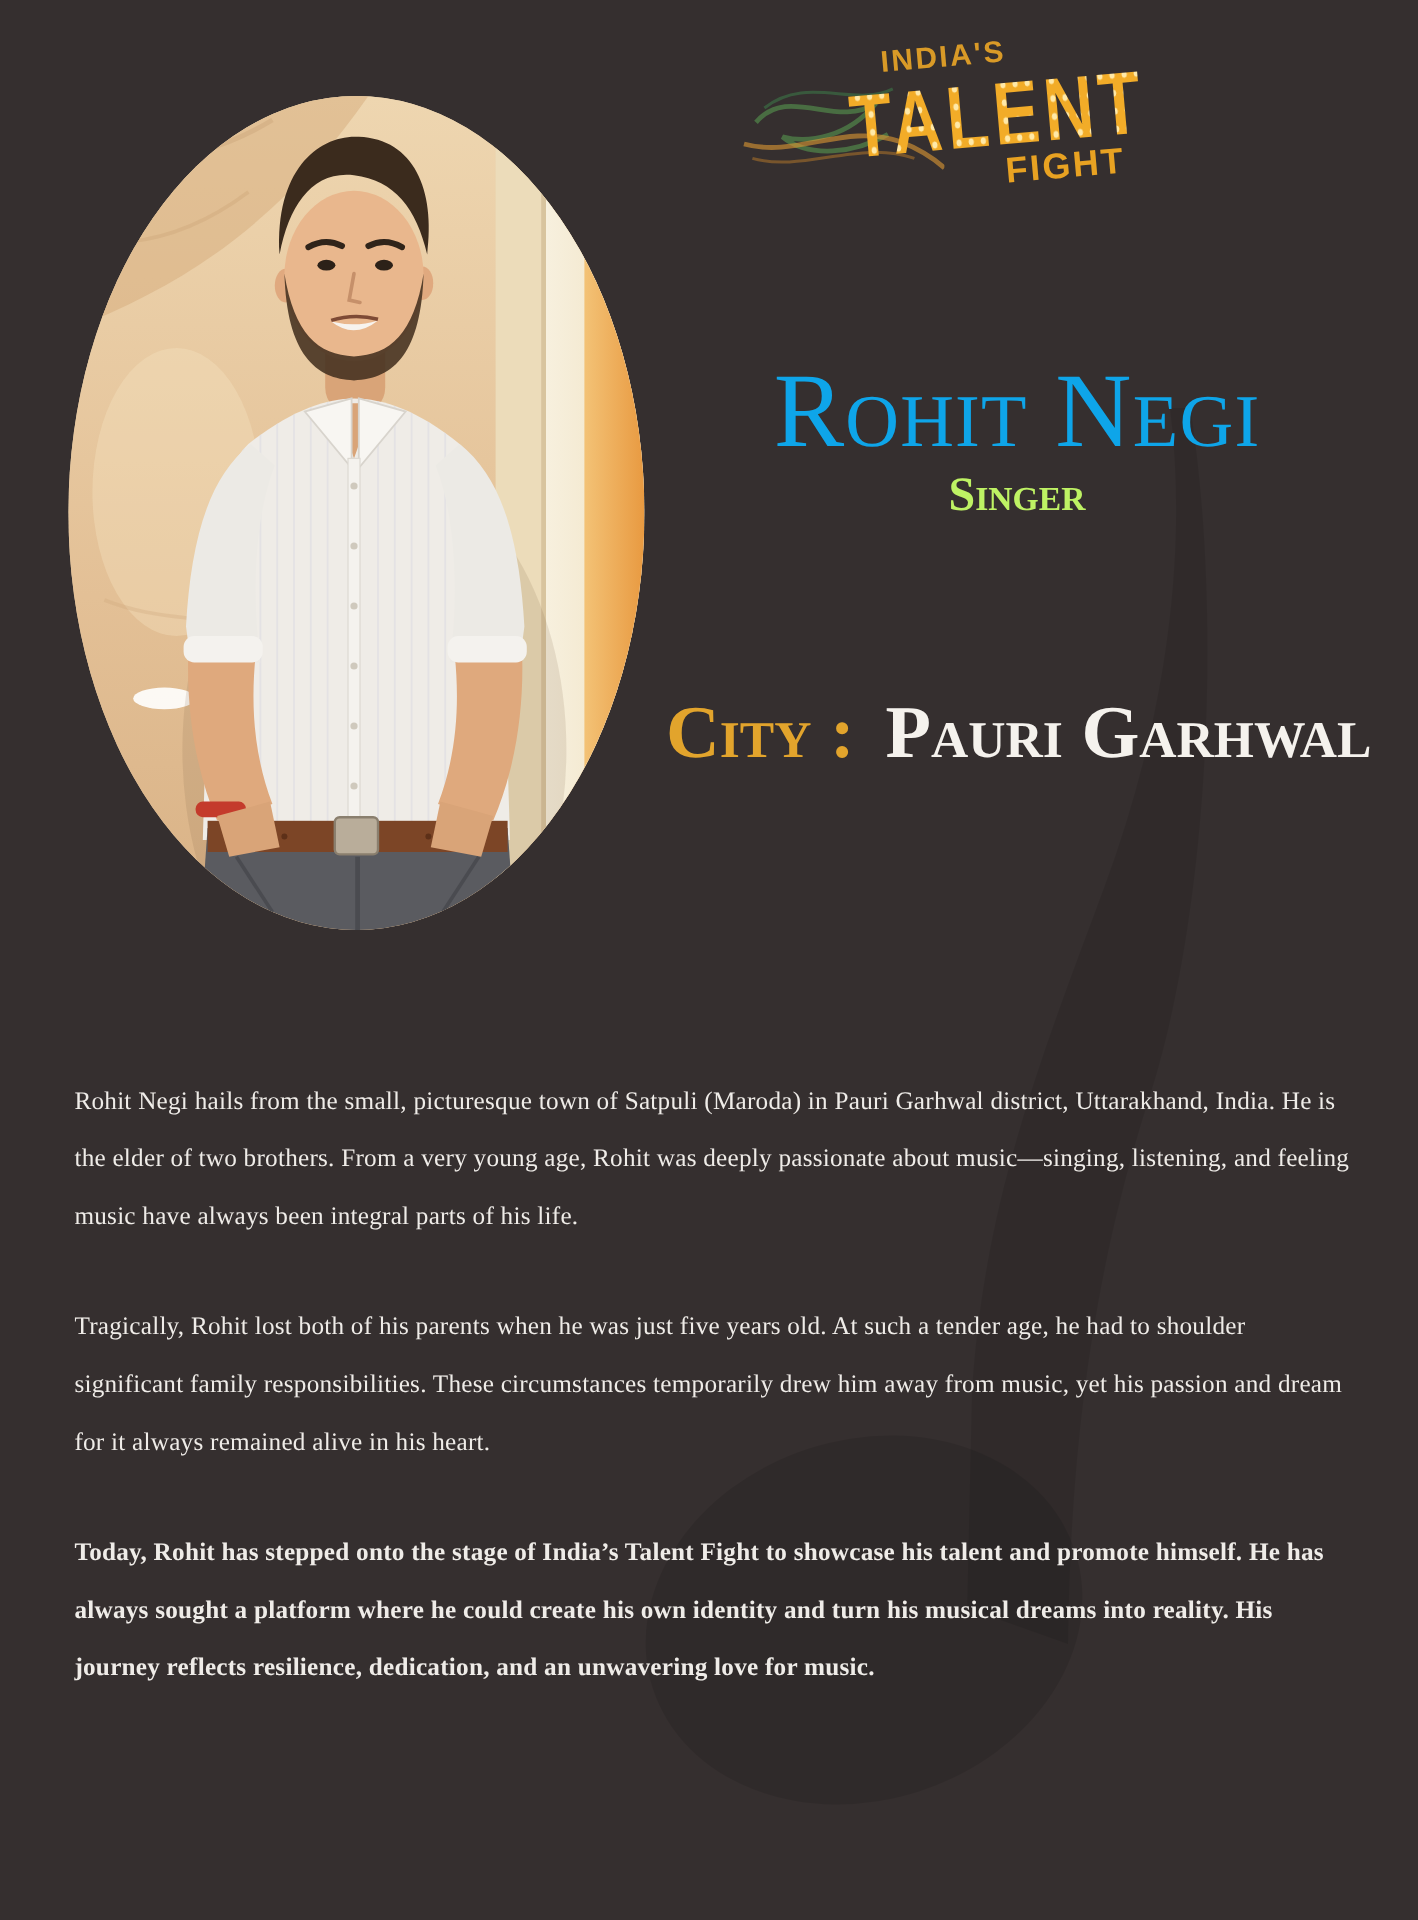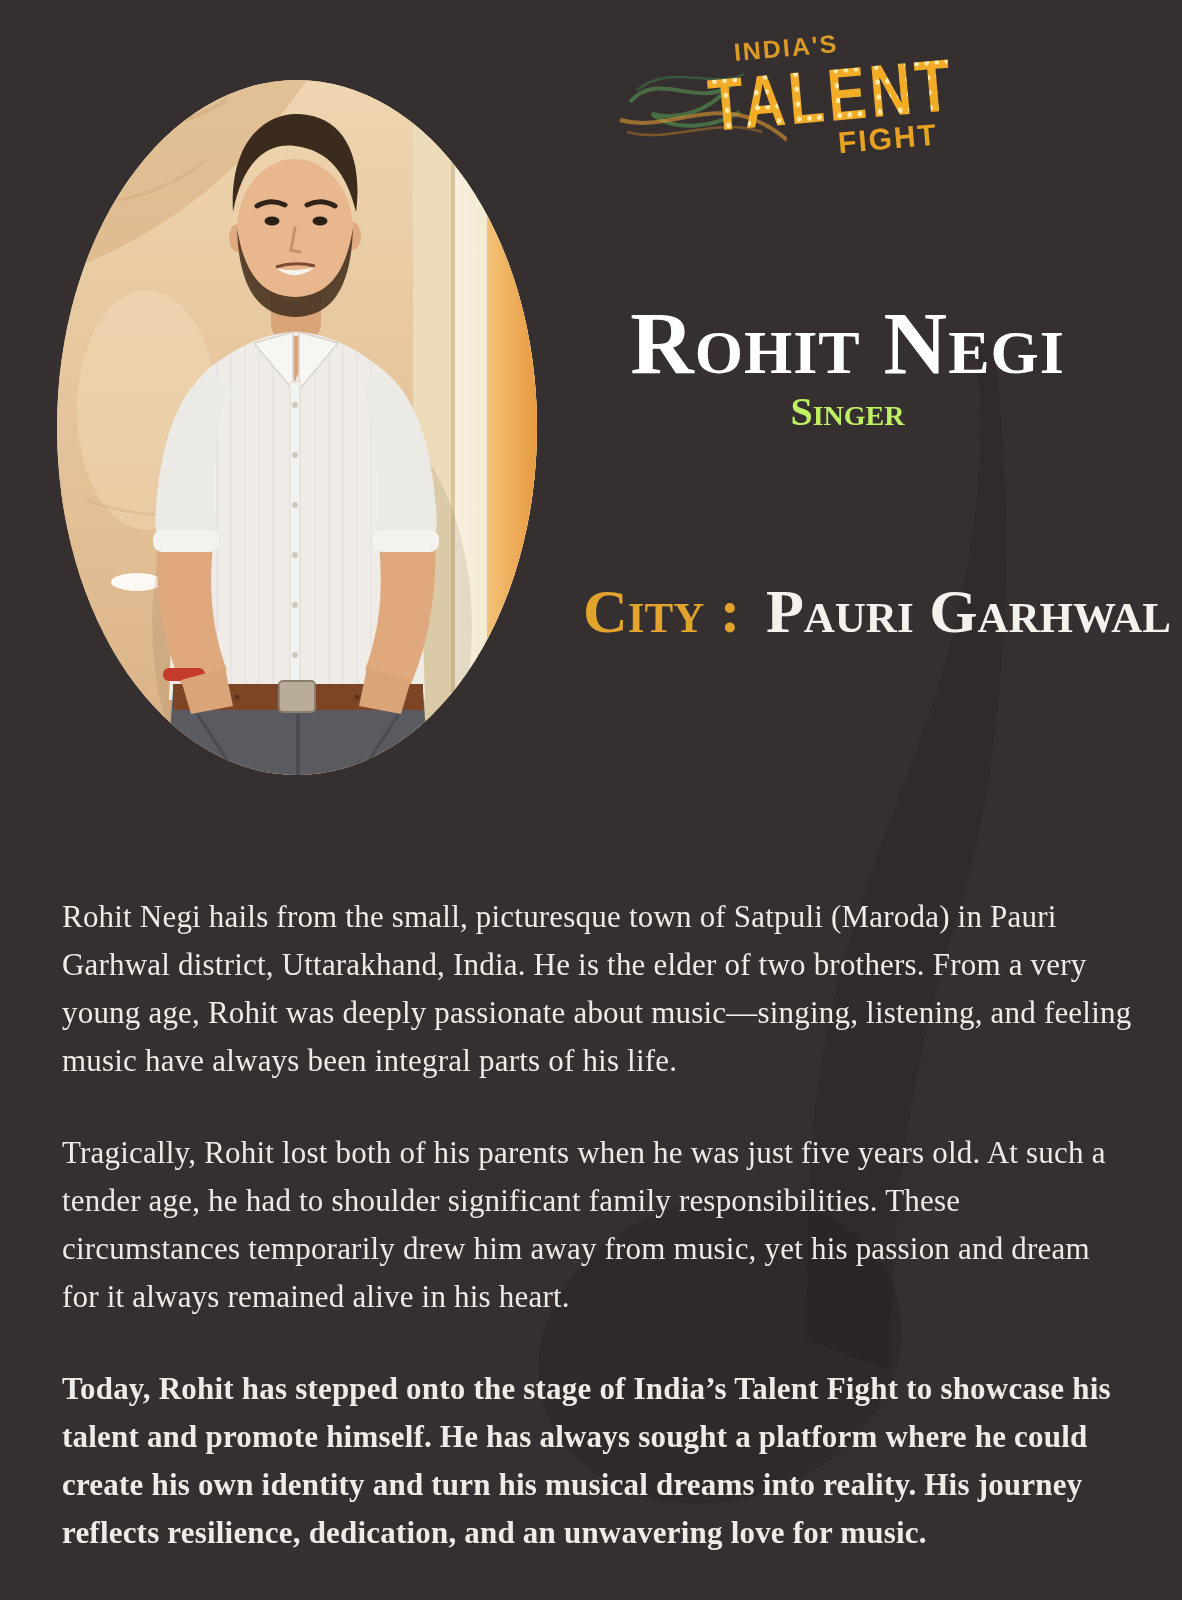--- a/index.html
+++ b/index.html
@@ -58,59 +58,58 @@
     text-align:right; padding-right:14px; margin-top:-4px;
   }
 
   
   .right-col {
     position:absolute; left:555px; top:300px; width:585px;
     text-align:center;
   }
   .name {
     font-variant:small-caps;
-    font-weight:700;
+    font-weight:400;
     font-size:88px; line-height:1.0;
-    color:#ffffff;
+    color:#0ea5e9;
     letter-spacing:1px;
   }
   .role {
     font-variant:small-caps;
     font-weight:700;
     font-size:40px; line-height:1.0;
     color:#bef264;
     margin-top:4px;
   }
 
   
   .city-line {
     position:absolute; left:555px; top:580px; width:583px;
     text-align:right;
     font-variant:small-caps;
     font-weight:700;
     font-size:62px; line-height:1.0;
     white-space:nowrap;
-    margin-left:28px;
   }
   .city-label { color:#E2A42C; }
   .city-value { color:#F5F2ED; margin-left:10px; }
 
   
   .about-heading {
     position:absolute; left:90px; top:824px;
     font-family:"DejaVu Serif", serif;
     font-weight:700;
     font-size:50px;
     color:#E0A530;
     letter-spacing:1px;
   }
   .about-text {
     position:absolute; left:62px; top:893px; width:1072px;
     color:#EFECE8;
-    font-size:31px;
+    font-size:21px;
     line-height:48px;
     letter-spacing:0.2px;
   }
   .about-text p { margin:0 0 44px 0; }
   .about-text p:last-child { margin-bottom:0;font-weight:bold; }
 </style>
 </head>
 <body>
 
 <div class="page">

